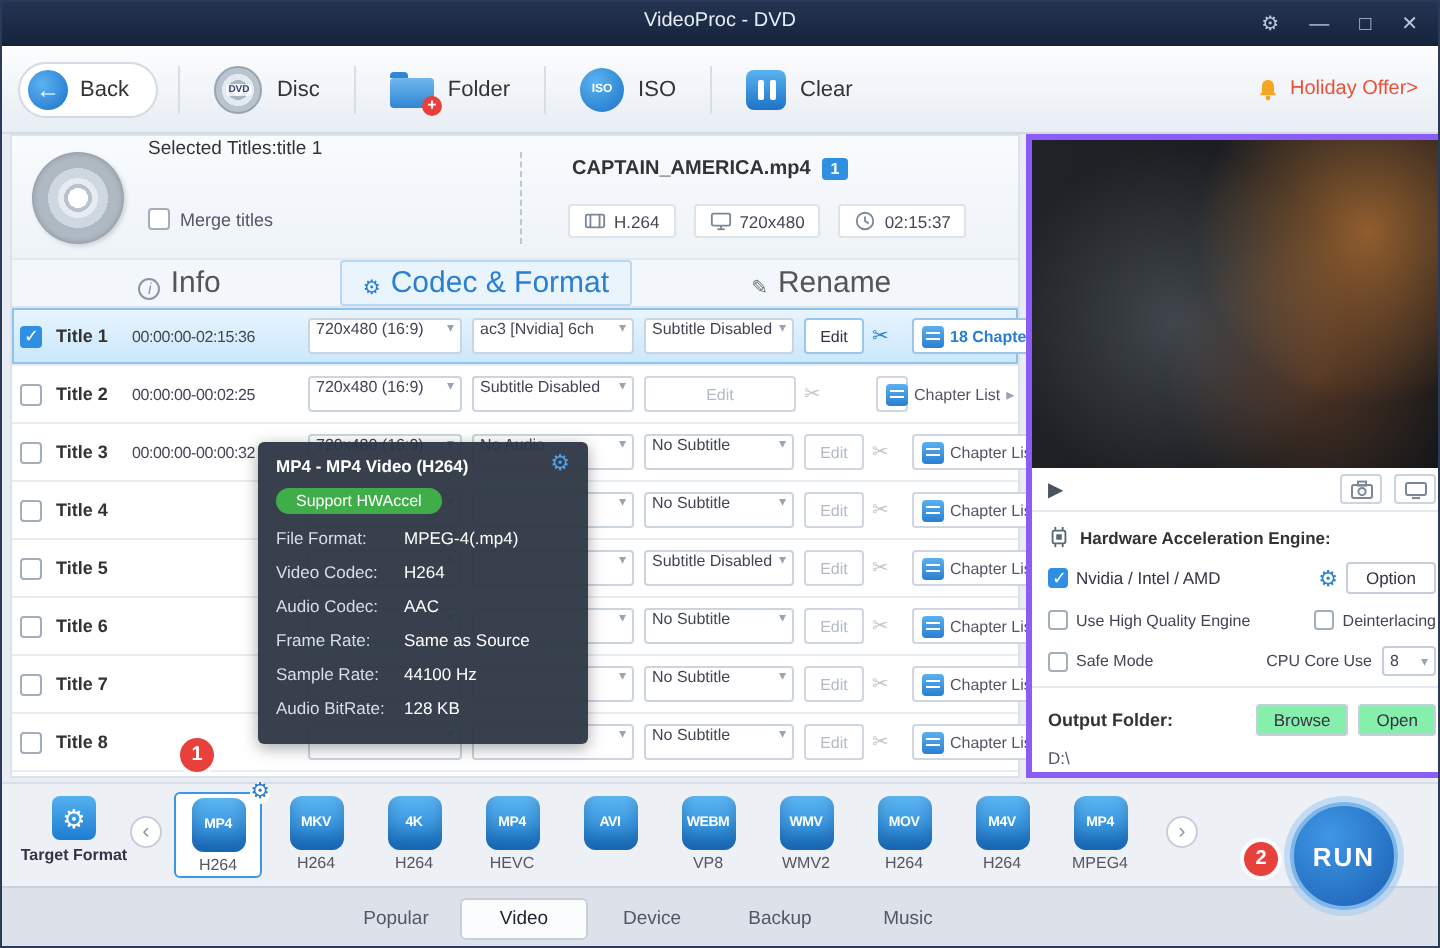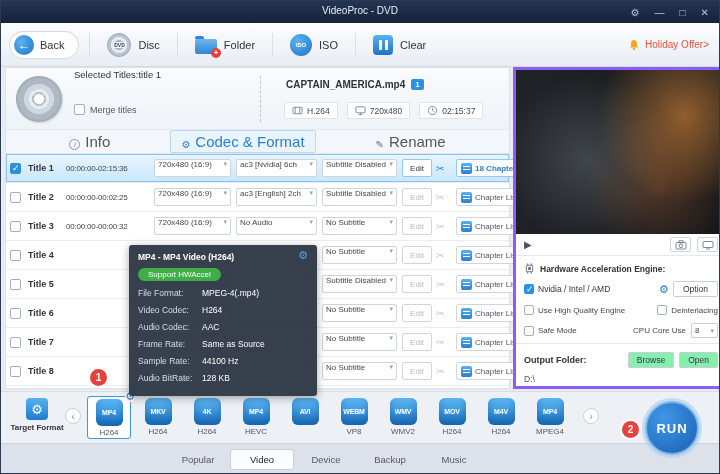--- a/index.html
+++ b/index.html
@@ -75,21 +75,21 @@
 .trow.selected .edit-btn{color:#334;border-color:#9cc6e8}
 .cut-ic{font-size:10px;color:#c0c7d0}
 .trow.selected .cut-ic{color:#2a7fd0}
 .chap-btn{height:18px;border:1px solid #cfd6df;background:#fff;border-radius:2px;display:flex;align-items:center;gap:3px;padding:0 4px;font-size:8px;color:#556;margin-left:2px;white-space:nowrap}
 .trow.selected .chap-btn{border-color:#9cc6e8;color:#2a7fd0;font-weight:bold}
 .chap-ic{width:11px;height:11px;border-radius:2px;background:linear-gradient(#5ab0ef,#2a7fd0);position:relative;flex:none}
 .chap-ic::after{content:"";position:absolute;left:2px;top:3px;width:7px;height:1px;background:#fff;box-shadow:0 3px 0 #fff}
 .chap-btn .g-caretr{color:#98a4b2;margin-left:auto}
 
 
-.popup{position:absolute;left:128px;top:244px;width:188px;background:rgba(44,54,66,.95);border-radius:3px;padding:7px 9px 9px;z-index:40;color:#fff;box-shadow:0 2px 8px rgba(0,0,0,.35)}
+.popup{position:absolute;left:128px;top:220px;width:165px;background:rgba(44,54,66,.95);border-radius:3px;padding:7px 9px 9px;z-index:40;color:#fff;box-shadow:0 2px 8px rgba(0,0,0,.35)}
 .pop-head{display:flex;align-items:flex-start;justify-content:space-between}
 .pop-title{font-size:8.5px;font-weight:bold;line-height:1.3}
 .pop-gear{color:#4aa3f0;font-size:11px;margin-top:-3px}
 .hw-pill{display:inline-block;background:#3fae49;color:#fff;font-size:8px;border-radius:8px;padding:2px 10px;margin:5px 0 4px}
 .pop-row{display:flex;font-size:8.5px;line-height:2.0}
 .pop-label{width:64px;color:#d6dfe9}
 .pop-value{color:#fff}
 
 
 .right-panel{position:absolute;left:512px;top:66px;width:216px;height:322px;background:#fff;border:3px solid #8b5cf6}
@@ -280,24 +280,20 @@
         </div>
         <div class="trow">
           <span class="cb"></span>
           <span class="tname">Title 2</span>
           <span class="ttime">00:00:00-00:02:25</span>
           <span class="chip">
             <span>720x480 (16:9)</span>
             <span class="g-caret"></span>
           </span>
           <span class="chip">
-            <span>ac3 [English] 2ch</span>
-            <span class="g-caret"></span>
-          </span>
-          <span class="chip">
             <span>Subtitle Disabled</span>
             <span class="g-caret"></span>
           </span>
           <span class="edit-btn">Edit</span>
           <span class="cut-ic g-scissors"></span>
           <span class="chap-btn">
             <span class="chap-ic"></span>
             <span>Chapter List</span>
             <span class="g-caretr"></span>
           </span>

